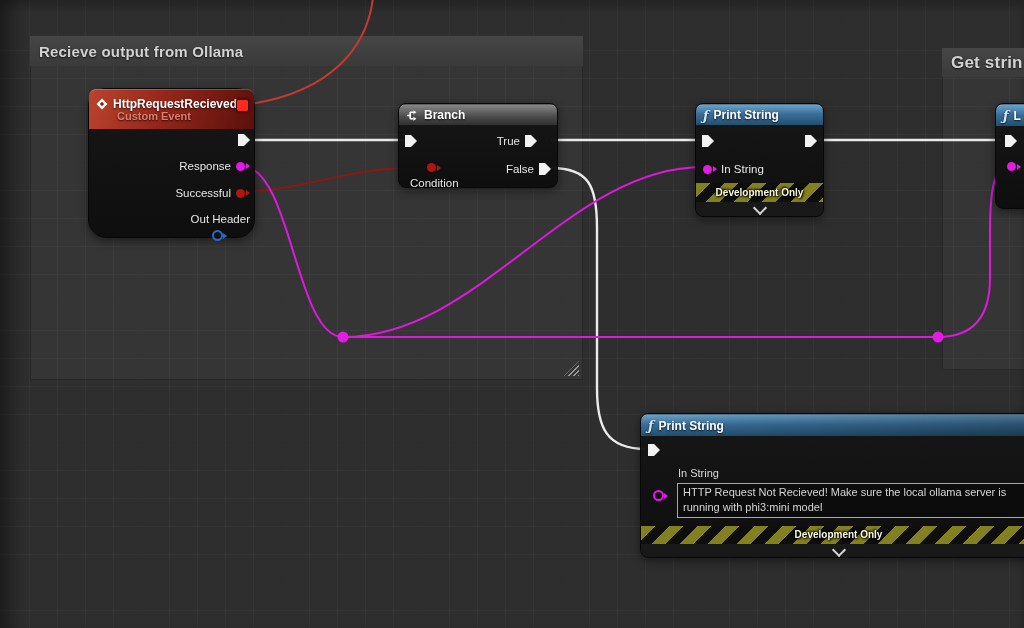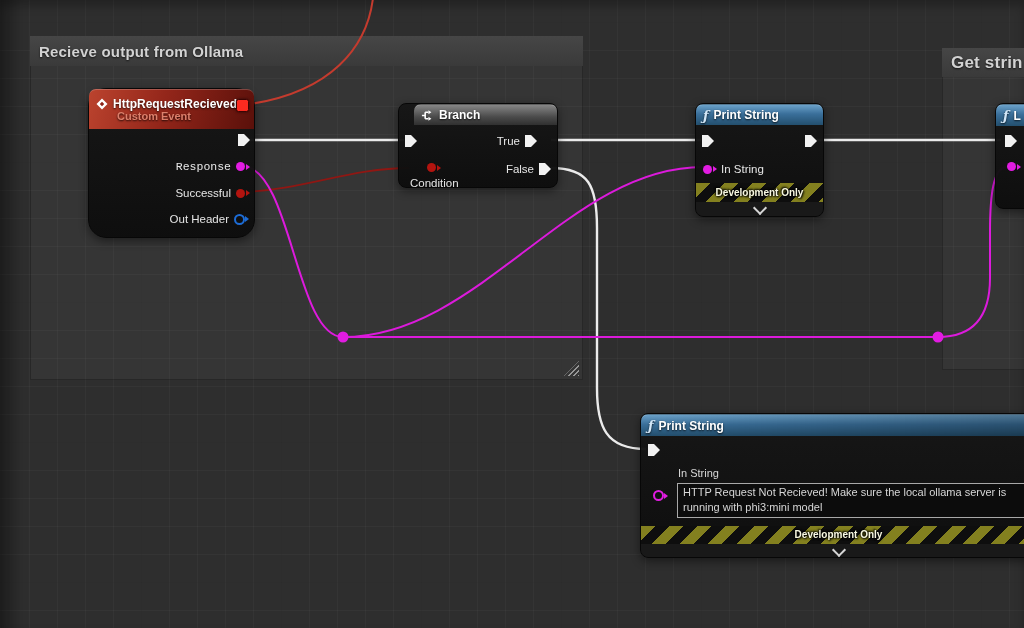--- a/index.html
+++ b/index.html
@@ -52,21 +52,21 @@
     box-shadow:0 3px 10px rgba(0,0,0,0.45);
     color:#e6e6e6;
   }
   .node-header{
     border-radius:7px 7px 0 0;display:flex;align-items:center;gap:5px;
     padding:0 7px;border-top:1px solid rgba(255,255,255,0.22);
     font-weight:bold;font-size:12px;color:#fff;
     text-shadow:0 1px 2px rgba(0,0,0,0.8);
   }
   .hdr-red{background:linear-gradient(105deg,#bb432e 0%,#93261a 45%,#5a100a 100%);}
-  .hdr-gray{background:linear-gradient(180deg,#868686,#4a4a4a 60%,#303030);margin-left:15px;}
+  .hdr-gray{background:linear-gradient(180deg,#868686,#4a4a4a 60%,#303030);}
   .hdr-blue{background:linear-gradient(180deg,#6aa1c9 0%,#3a6f9a 45%,#234f6e 100%);}
   .hdr-blue-wide{background:linear-gradient(90deg,rgba(0,0,0,0) 0%,rgba(0,0,0,0.28) 100%),linear-gradient(180deg,#6aa1c9 0%,#3a6f9a 45%,#234f6e 100%);}
   .subtitle{font-size:11px;font-weight:bold;color:#dd7f6b;margin-left:21px;margin-top:-1px;}
 
   .fn-icon{font-style:italic;font-family:"DejaVu Serif",serif;color:#d2e7f8;font-size:13px;font-weight:bold;line-height:1;}
   .event-icon svg,.branch-icon svg{display:block;}
 
   .pin-row{position:absolute;display:flex;align-items:center;gap:5px;font-size:11.5px;color:#e6e6e6;}
   .pin-exec{width:12px;height:12px;background:#f2f2f2;
     clip-path:polygon(0 0,50% 0,100% 50%,50% 100%,0 100%);flex:0 0 auto;}
@@ -139,29 +139,29 @@
           </svg>
       </span>
       <span>HttpRequestRecieved</span>
     </div>
     <div class="subtitle">Custom Event</div>
   </div>
   <span class="delegate-pin" style="right:5px;top:10px;"></span>
   <div class="pin-row" style="right:4px;top:45px;">
     <span class="pin-exec"></span>
   </div>
-  <div class="pin-row" style="right:4px;top:71px;font-family:Liberation Mono, monospace;">
+  <div class="pin-row" style="right:4px;top:71px;">
     <span>Response</span>
     <span class="pin-dot" style="background:#e21ce2;color:#e21ce2;margin-right:5px;"></span>
   </div>
   <div class="pin-row" style="right:4px;top:98px;">
     <span>Successful</span>
     <span class="pin-dot" style="background:#b3140f;color:#b3140f;margin-right:5px;"></span>
   </div>
-  <div class="pin-row" style="right:4px;top:124px;">
+  <div class="pin-row" style="right:4px;top:124px;flex-direction:column;">
     <span>Out Header</span>
     <span class="pin-hollow" style="color:#1d6cd6;margin-right:5px;"></span>
   </div>
 </div>
 
 <div class="node" style="left:398px;top:103px;width:158px;height:83px;">
   <div class="node-header hdr-gray" style="height:20px;">
     <span class="branch-icon">
       <svg width="13" height="13" viewBox="0 0 14 14">
           <path d="M1 7 H4.5 M4.5 3.5 V10.5 M4.5 3.5 H8 M4.5 10.5 H8" stroke="#fff" stroke-width="1.7" fill="none"></path>

